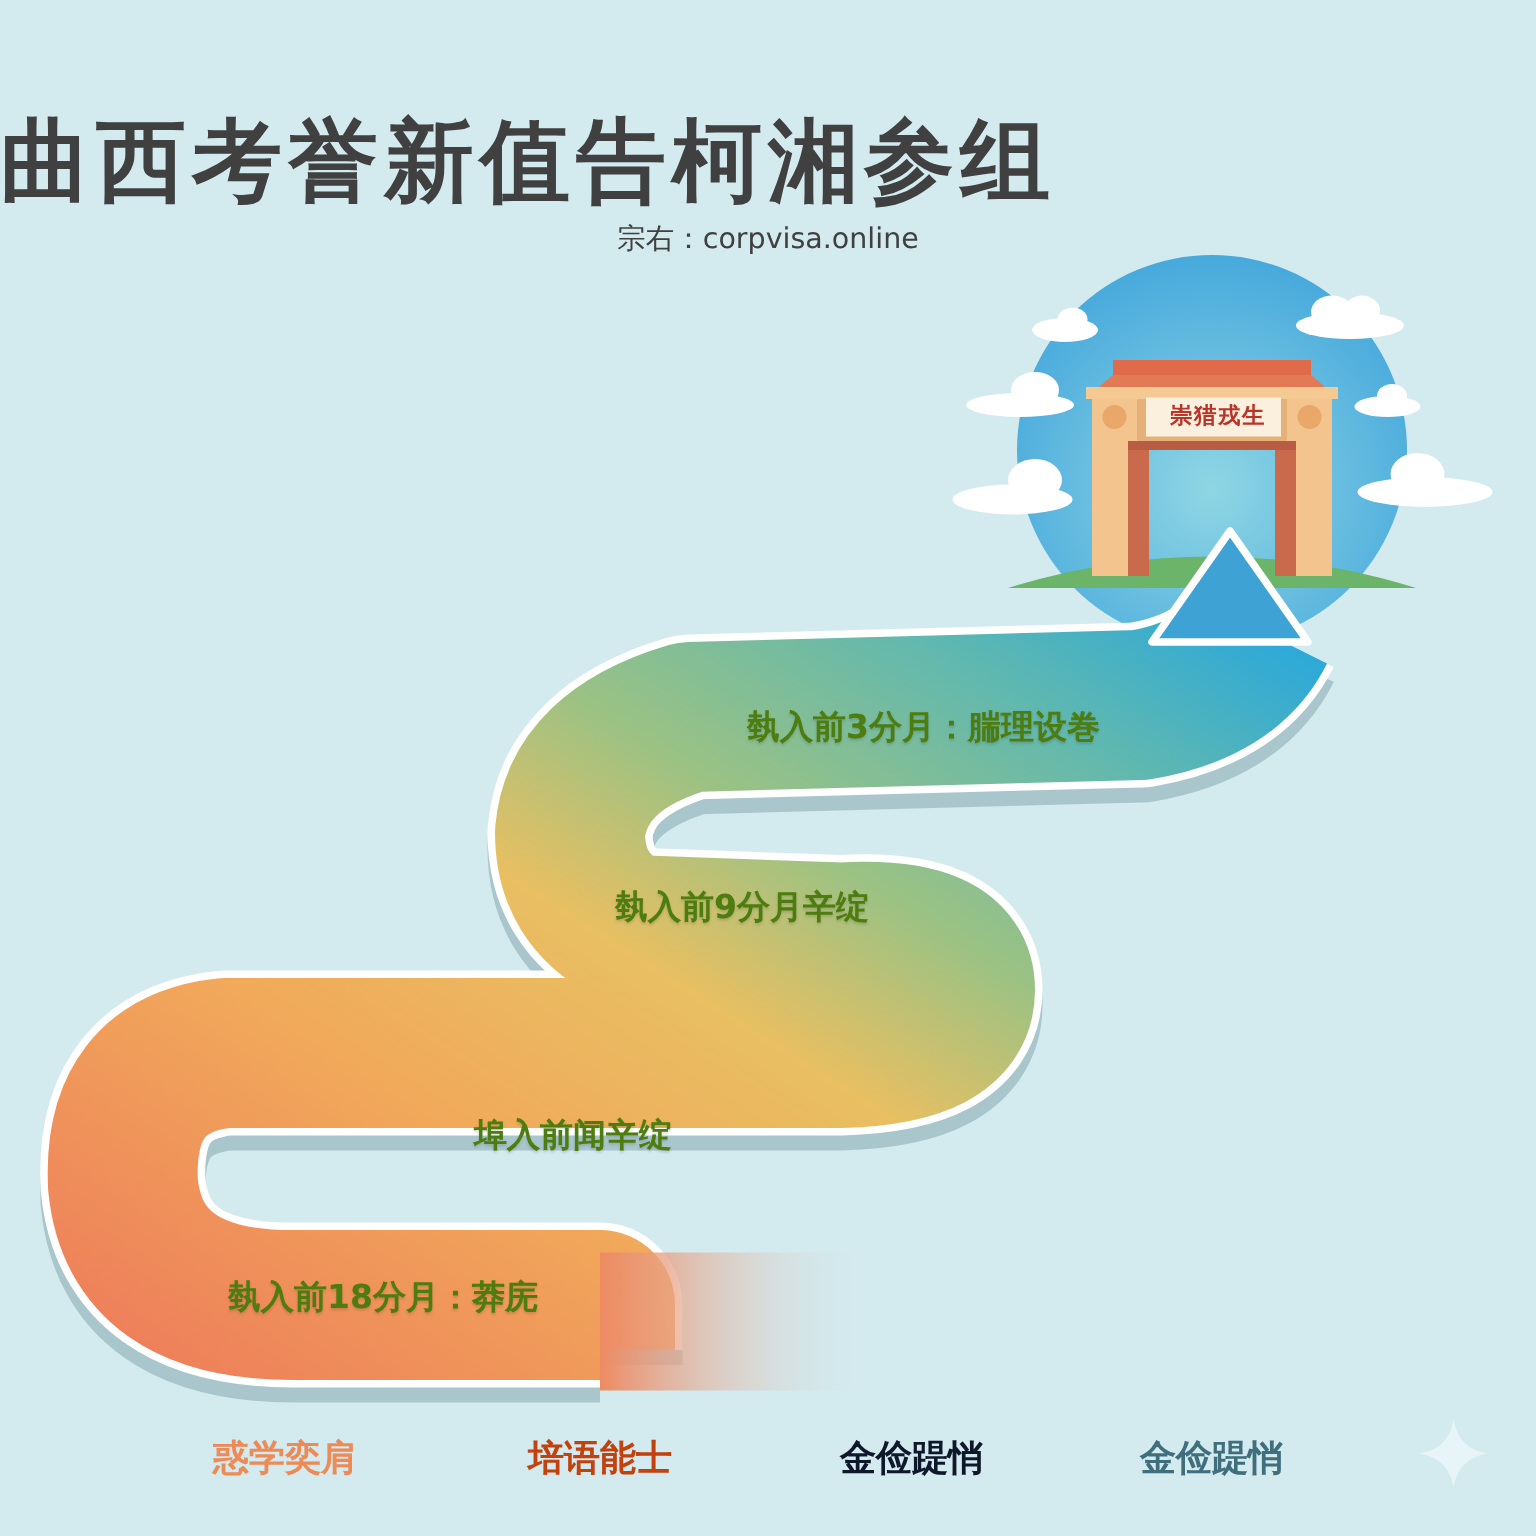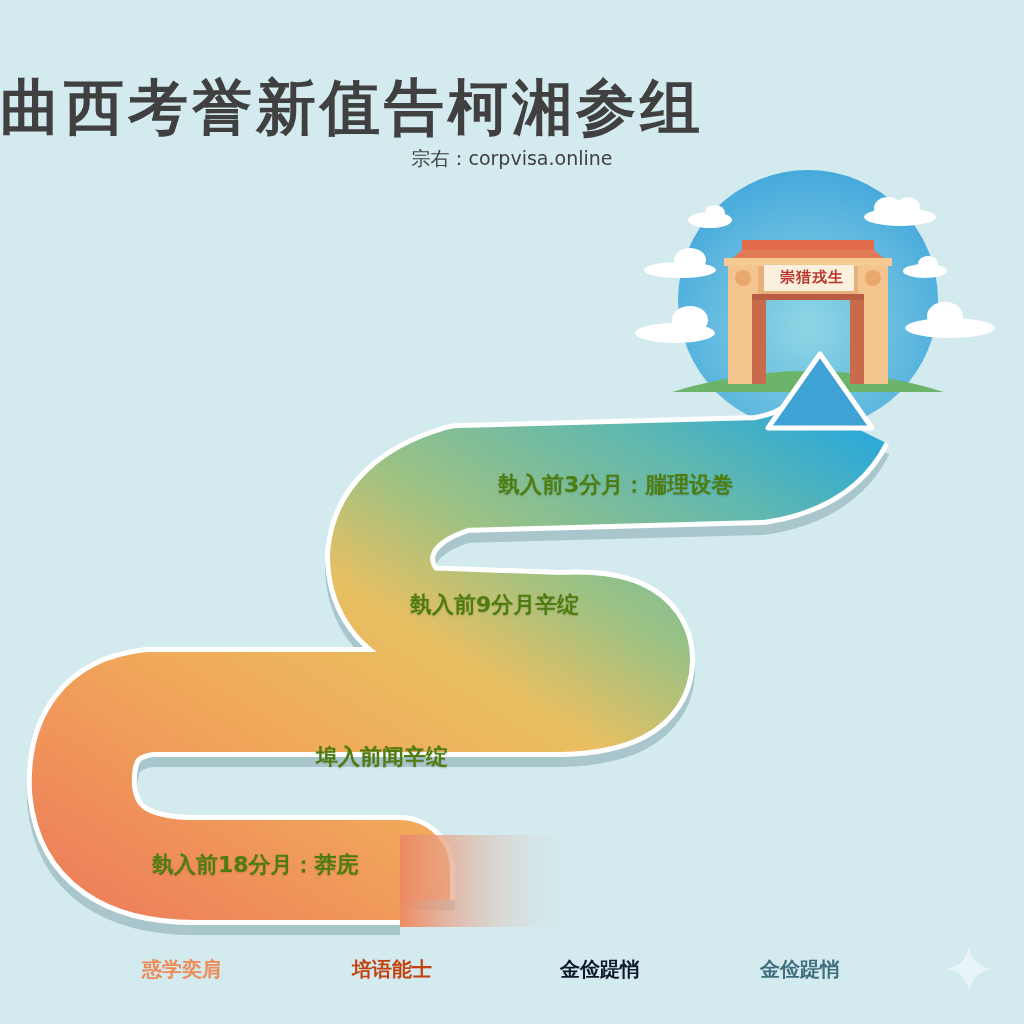--- a/index.html
+++ b/index.html
@@ -22,21 +22,21 @@
     .stage-label {
       position: absolute; color: #4d7c0f; font-size: 22px; font-weight: bold;
       white-space: nowrap; text-shadow: 0 1px 2px rgba(0,0,0,0.15);
     }
     .gate-sign {
       position: absolute; left: 762px; top: 262px; width: 100px; height: 30px;
       display: flex; align-items: center; justify-content: center;
       color: #b8352a; font-size: 15px; font-weight: bold; letter-spacing: 1px;
     }
     .legend {
-      position: absolute; top: 956px; font-size: 20px; font-weight: bold; white-space: nowrap;
+      position: absolute; top: 956px; font-size: 24px; font-weight: bold; white-space: nowrap;
     }
     .sparkle { position: absolute; left: 944px; top: 944px; }
   </style>
 </head>
 <body>
 
 <div class="title">曲西考誉新值告柯湘参组</div>
 <div class="subtitle">宗右：corpvisa.online</div>
 
 <svg class="scene" width="1024" height="1024" viewBox="0 0 1024 1024">

